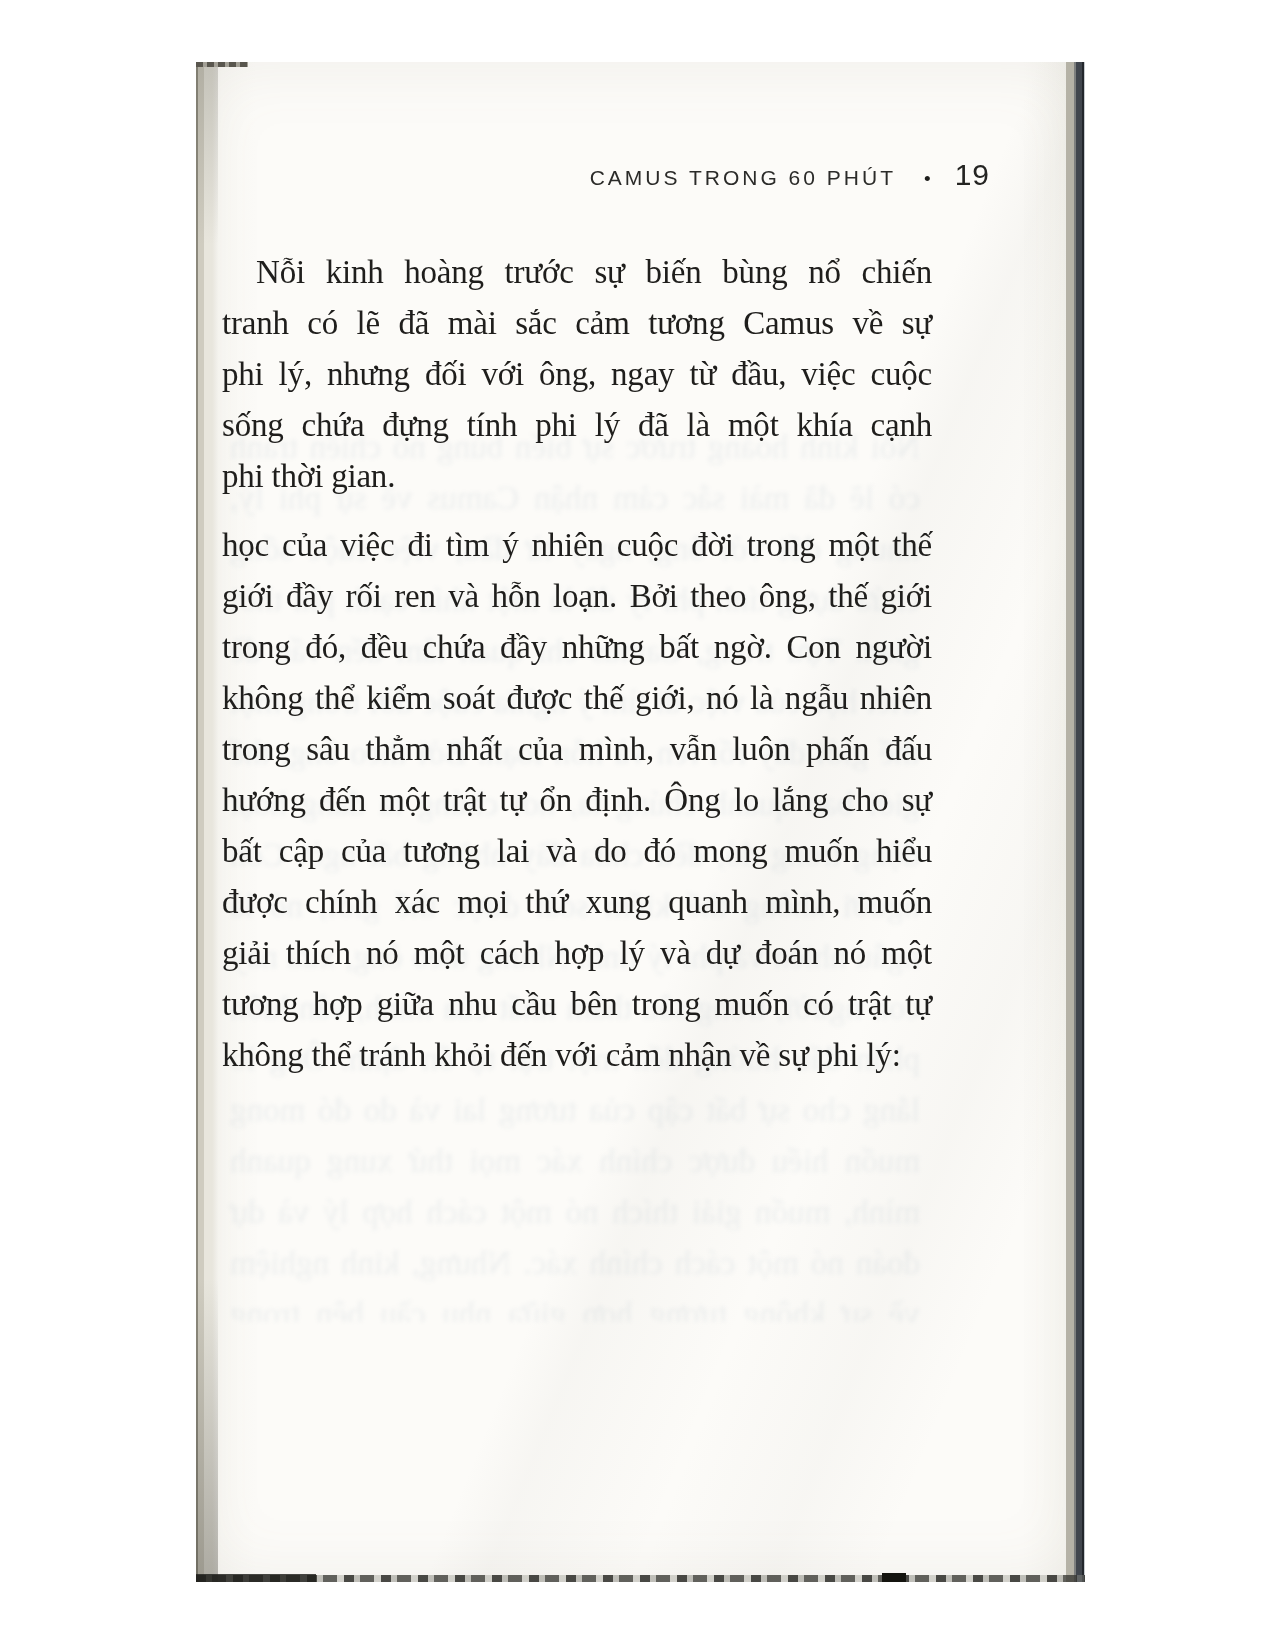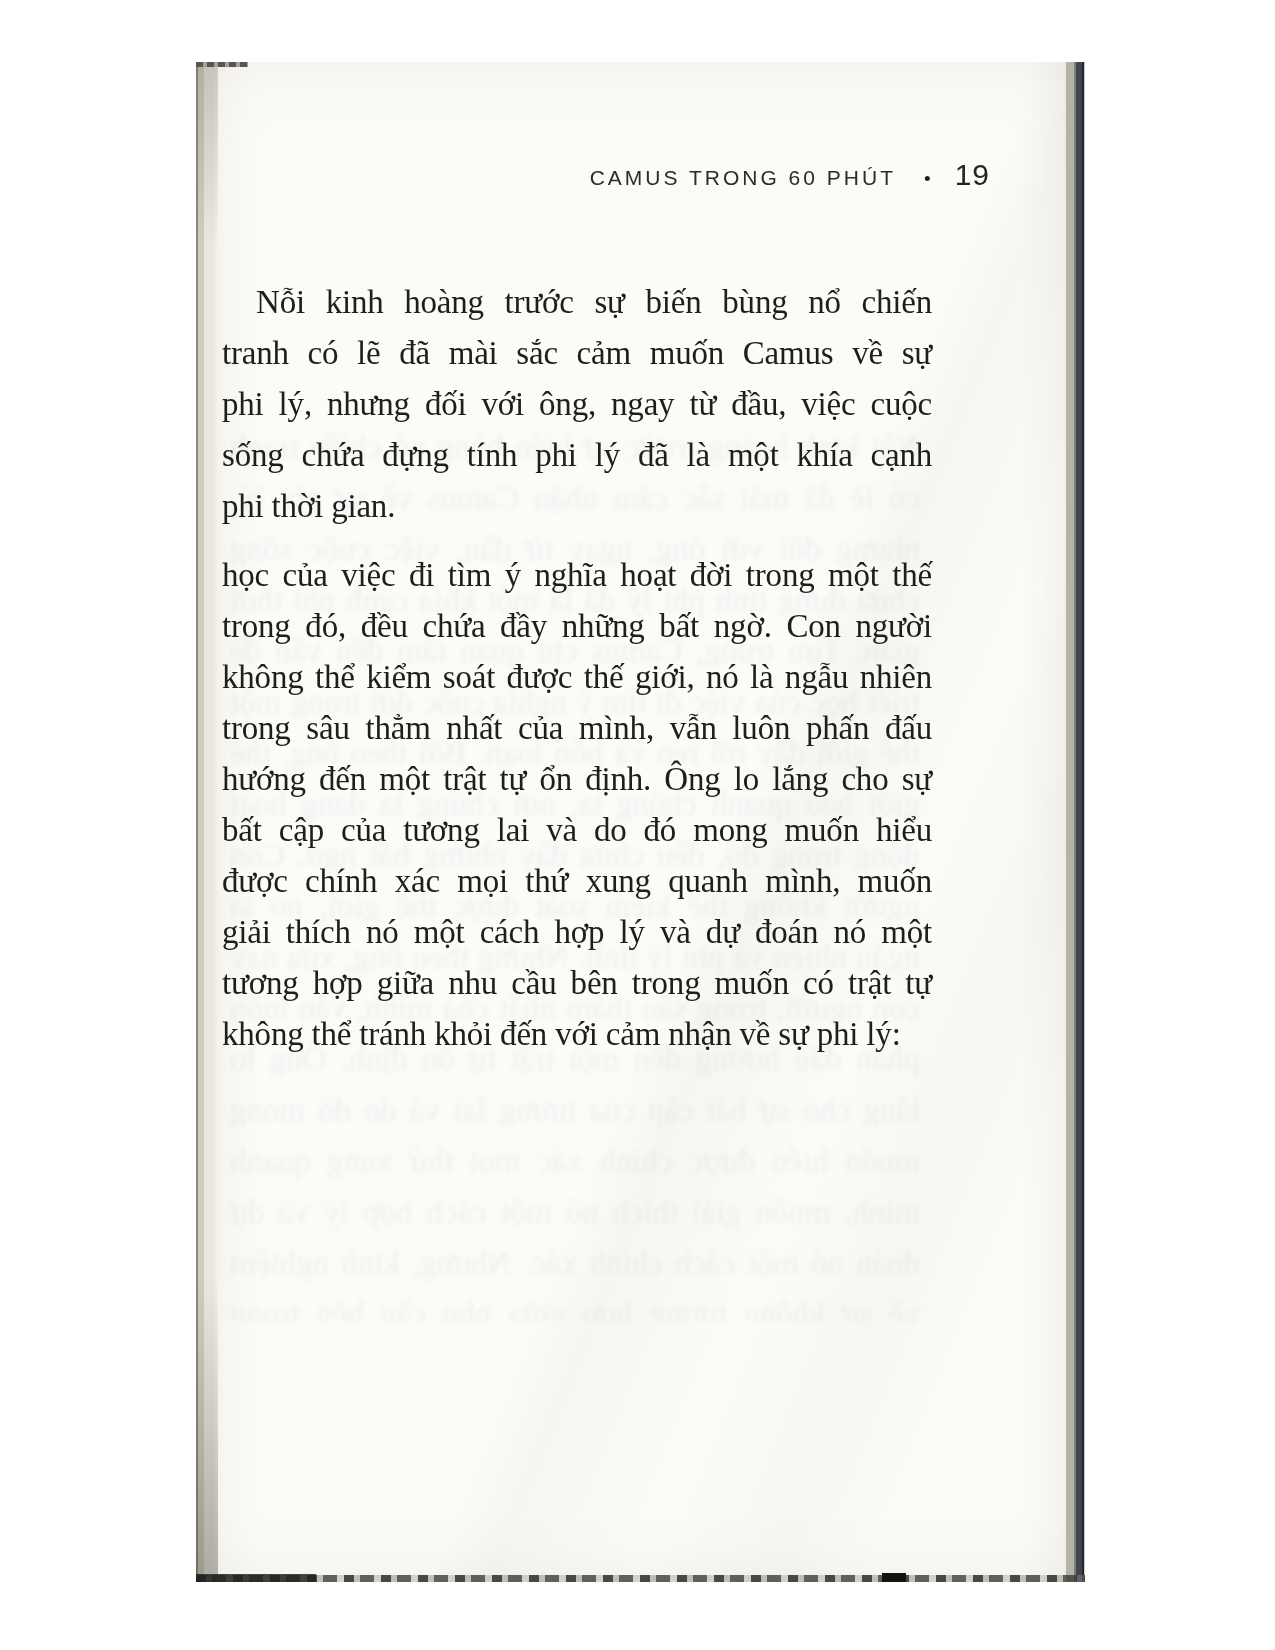--- a/index.html
+++ b/index.html
@@ -93,21 +93,21 @@
     letter-spacing:-0.2px;
   }
   .paragraph{margin:0;}
   .paragraph + .paragraph{margin-top:18px;}
   .line{
     line-height:51px;
     white-space:nowrap;
     text-align:justify;
     text-align-last:justify;
   }
-  .line.first{text-indent:34px;margin-top:30px;}
+  .line.first{text-indent:34px;}
   .line.last{text-align-last:left;}
 </style>
 </head>
 <body>
 
 <div class="photo">
   <div class="book-page">
     <div class="edge-left"></div>
     <div class="edge-right"></div>
     <div class="edge-bottom"></div>
@@ -119,27 +119,28 @@
       <span class="running-title">CAMUS TRONG 60 PHÚT</span>
       <span class="header-dot">•</span>
       <span class="page-number">19</span>
     </div>
 
     <div class="ghost-text" id="ghost">Nỗi kinh hoàng trước sự biến bùng nổ chiến tranh có lẽ đã mài sắc cảm nhận Camus về sự phi lý, nhưng đối với ông, ngay từ đầu, việc cuộc sống chứa đựng tính phi lý đã là một khía cạnh phi thời gian. Tựu trung, Camus chỉ quan tâm đến vấn đề triết học của việc đi tìm ý nghĩa cuộc đời trong một thế giới đầy rối ren và hỗn loạn. Bởi theo ông, thế giới bao quanh chúng ta, nơi chúng ta đang hoạt động trong đó, đều chứa đầy những bất ngờ. Con người không thể kiểm soát được thế giới, nó là ngẫu nhiên và phi lý tính. Nhưng theo ông, xưa nay con người, trong sâu thẳm nhất của mình, vẫn luôn phấn đấu hướng đến một trật tự ổn định. Ông lo lắng cho sự bất cập của tương lai và do đó mong muốn hiểu được chính xác mọi thứ xung quanh mình, muốn giải thích nó một cách hợp lý và dự đoán nó một cách chính xác. Nhưng, kinh nghiệm về sự không tương hợp giữa nhu cầu bên trong muốn có trật tự ổn định và thế giới bên ngoài đã đưa ông một cách không thể tránh khỏi đến với cảm nhận về sự phi lý:</div>
 
     <div class="body-text" id="body-text">
         <div class="paragraph">
           <div class="line first">Nỗi kinh hoàng trước sự biến bùng nổ chiến</div>
-          <div class="line">tranh có lẽ đã mài sắc cảm muốn Camus về sự</div>
+          <div class="line">tranh có lẽ đã mài sắc cảm tương Camus về sự</div>
           <div class="line">phi lý, nhưng đối với ông, ngay từ đầu, việc cuộc</div>
           <div class="line">sống chứa đựng tính phi lý đã là một khía cạnh</div>
           <div class="line last">phi thời gian.</div>
         </div>
         <div class="paragraph">
-          <div class="line">học của việc đi tìm ý nghĩa hoạt đời trong một thế</div>
+          <div class="line">học của việc đi tìm ý nhiên cuộc đời trong một thế</div>
+          <div class="line">giới đầy rối ren và hỗn loạn. Bởi theo ông, thế giới</div>
           <div class="line">trong đó, đều chứa đầy những bất ngờ. Con người</div>
           <div class="line">không thể kiểm soát được thế giới, nó là ngẫu nhiên</div>
           <div class="line">trong sâu thẳm nhất của mình, vẫn luôn phấn đấu</div>
           <div class="line">hướng đến một trật tự ổn định. Ông lo lắng cho sự</div>
           <div class="line">bất cập của tương lai và do đó mong muốn hiểu</div>
           <div class="line">được chính xác mọi thứ xung quanh mình, muốn</div>
           <div class="line">giải thích nó một cách hợp lý và dự đoán nó một</div>
           <div class="line">tương hợp giữa nhu cầu bên trong muốn có trật tự</div>
           <div class="line last">không thể tránh khỏi đến với cảm nhận về sự phi lý:</div>
         </div>

